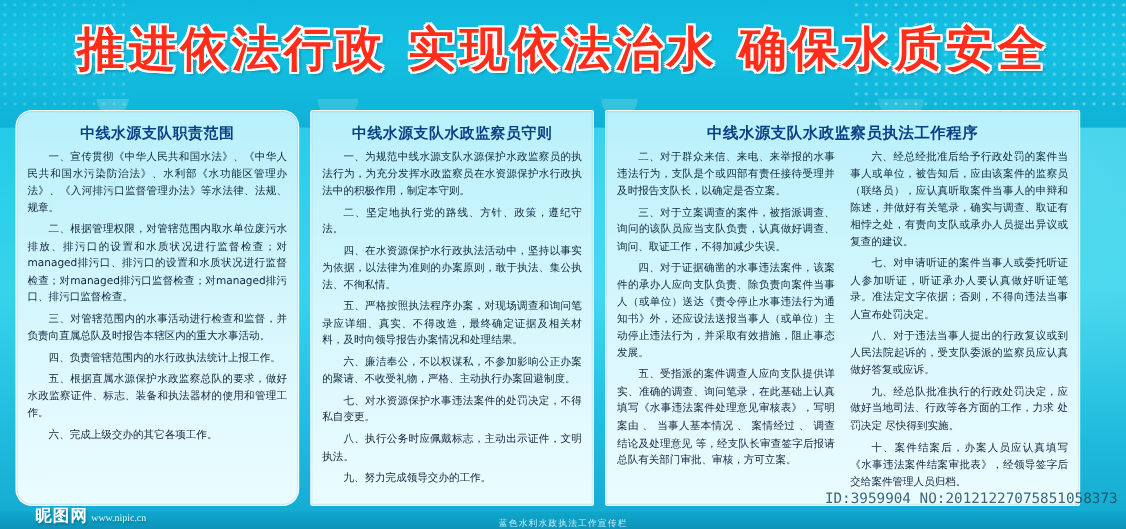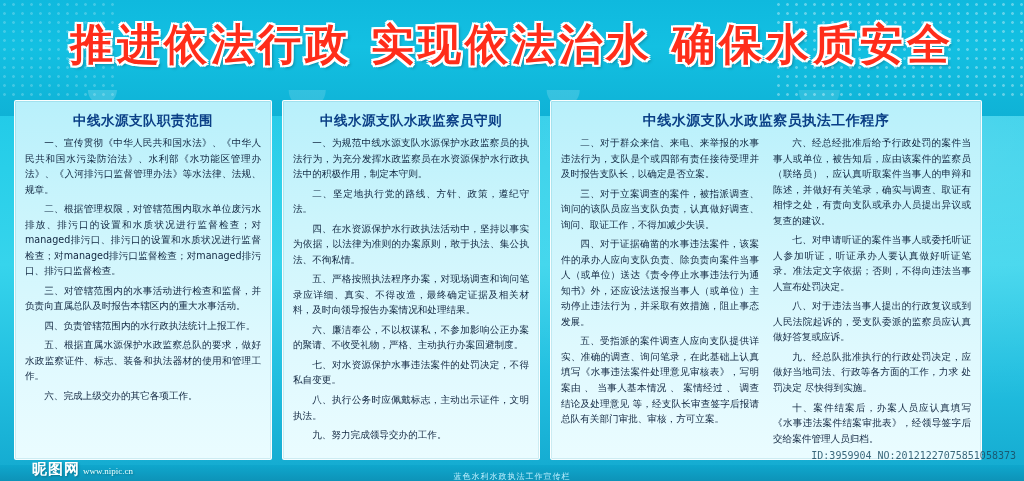--- a/index.html
+++ b/index.html
@@ -61,21 +61,21 @@
   .col{
     position:relative;
     background:linear-gradient(180deg,#b8f0fb 0%,#cdf5fc 35%,#dff9fe 70%,#eafcff 100%);
     border:1px solid rgba(255,255,255,0.85);
     border-radius:2px;
     box-shadow:0 0 0 1px rgba(0,120,150,0.12) inset;
     padding:8px 10px 6px 10px;
     box-sizing:border-box;
     overflow:hidden;
   }
-  .col.c1{width:258px;}
+  .col.c1{width:258px;border-radius:15px;}
   .col.c2{width:258px;}
   .col.c3{width:432px;}
   .col-head{
     text-align:center;
     font-family:"DejaVu Sans","Liberation Sans",sans-serif;
     font-size:13.5px;font-weight:bold;color:#0a3f86;
     padding:3px 0 5px 0;
     letter-spacing:.5px;
     white-space:nowrap;
   }
@@ -96,21 +96,21 @@
     position:absolute;left:10px;bottom:2px;
     font-family:Liberation Serif, serif;
     color:#ffffff;font-size:15px;font-weight:bold;letter-spacing:1px;
     text-shadow:1px 1px 2px rgba(0,0,0,.25);
     margin-left:22px;
   }
   #logo .sub{font-size:9px;font-weight:normal;letter-spacing:0;margin-left:3px;color:#eaffff;}
   #idcode{
     position:absolute;right:8px;bottom:20px;
     font-family:"DejaVu Sans Mono","Liberation Mono",monospace;
-    font-size:10px;color:#1a4c63;opacity:.85;
+    font-size:13px;color:#1a4c63;opacity:.85;
   }
   #bottomstrip{
     position:absolute;left:0;bottom:0;width:1024px;height:16px;
     background:linear-gradient(180deg,#0fa7cd 0%,#0d93b8 100%);
     text-align:center;
   }
   #bottomstrip span{
     font-family:Liberation Serif, serif;
     font-size:8px;color:#bff0ff;line-height:16px;letter-spacing:1px;
   }

